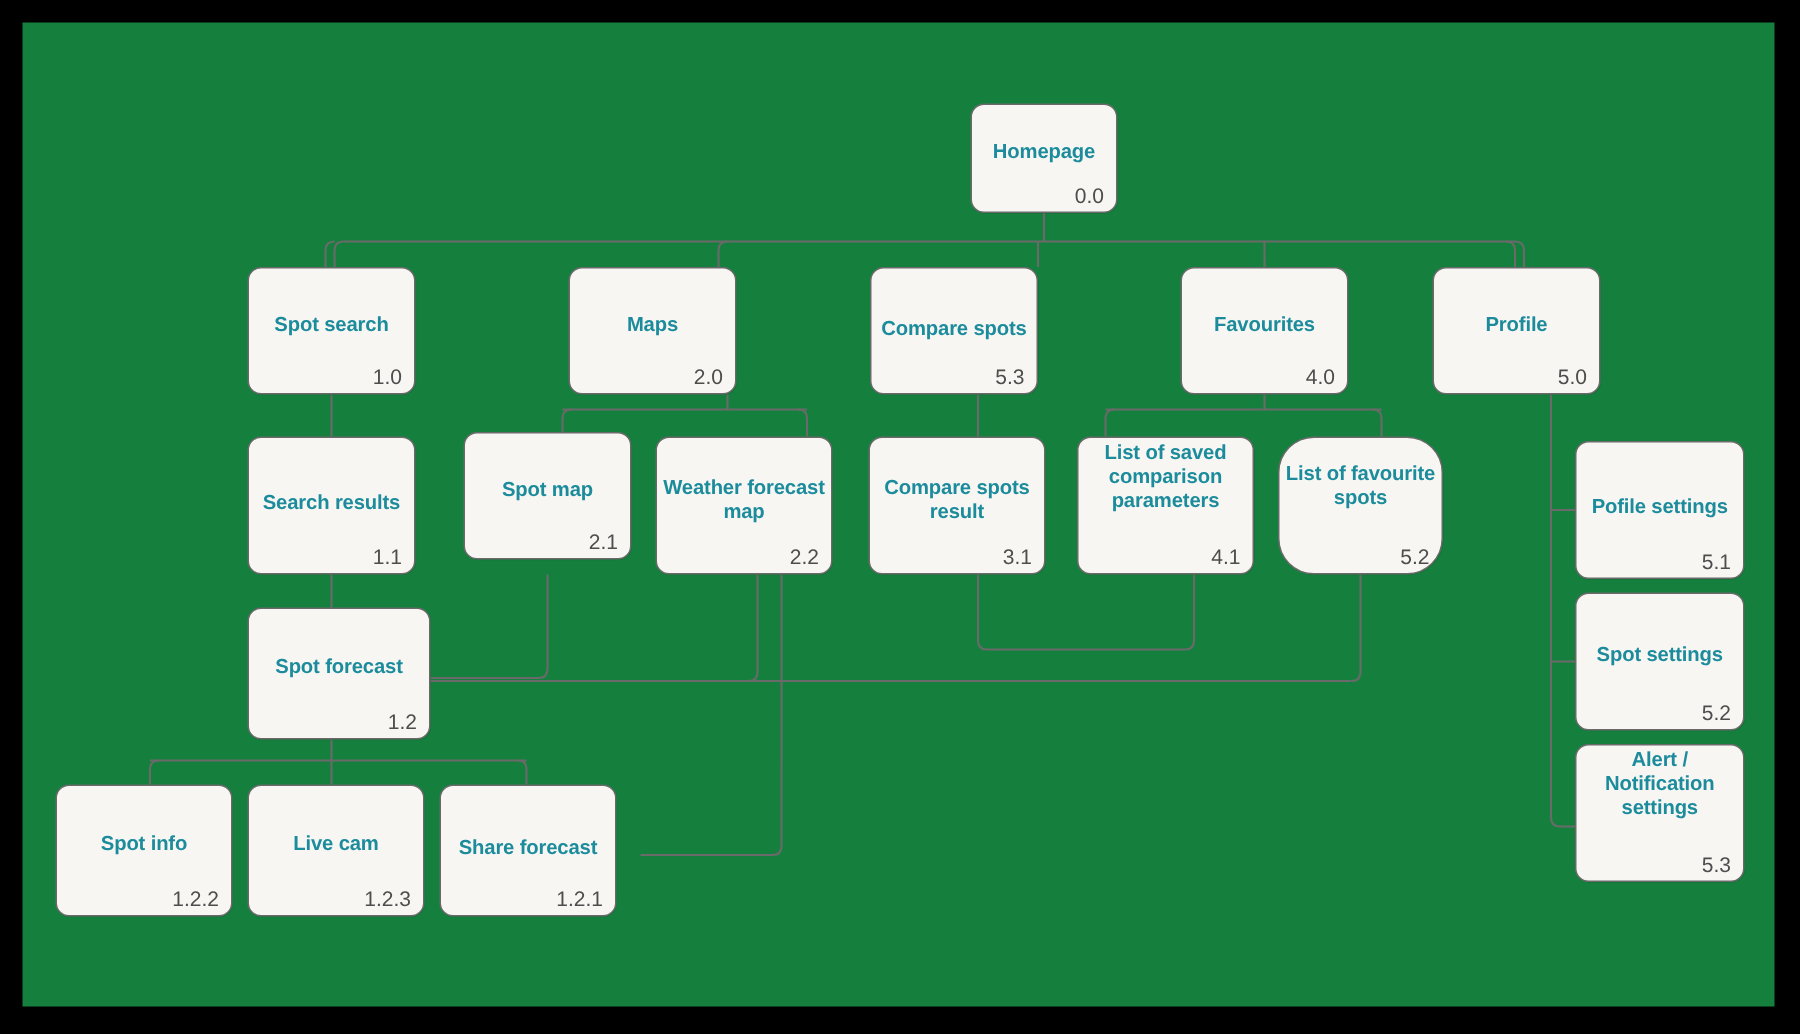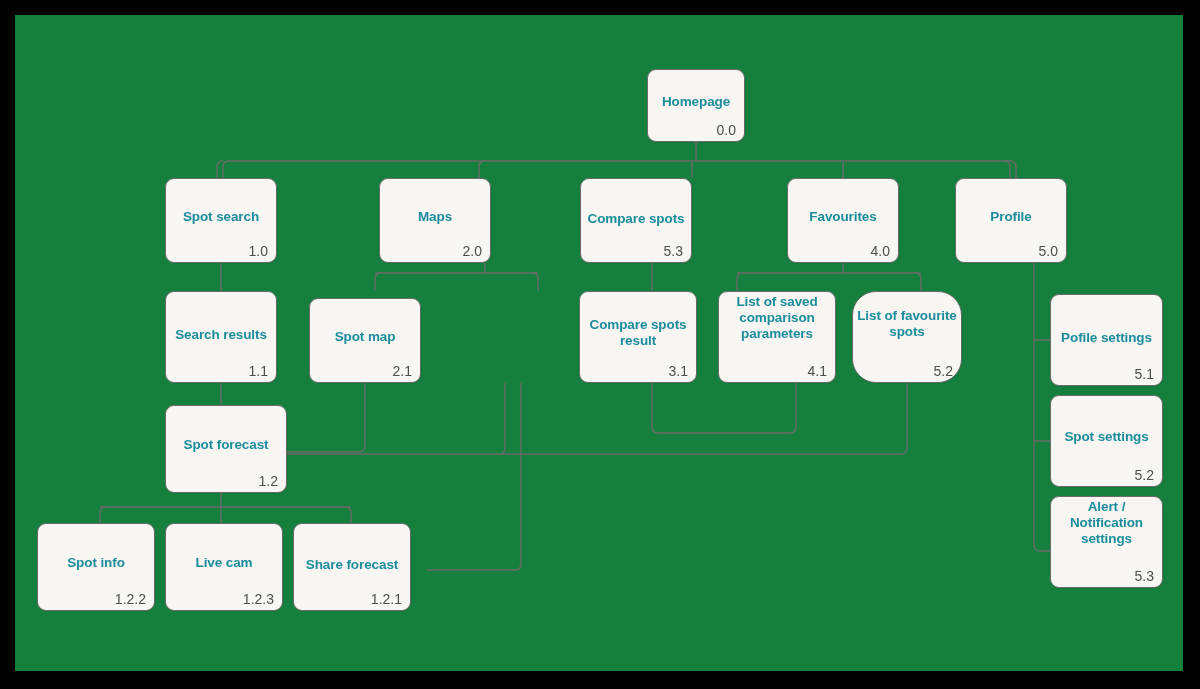--- a/index.html
+++ b/index.html
@@ -150,25 +150,29 @@
     <div class="node l1" style="left:940px;top:163px;width:112px;height:85px;">
       <div class="label">Profile</div>
       <div class="idnum">5.0</div>
     </div>
 
     <div class="node l2" style="left:150px;top:276px;width:112px;height:92px;">
       <div class="label">Search results</div>
       <div class="idnum">1.1</div>
     </div>
 
-    <div class="node l1" style="left:294px;top:283px;width:112px;height:85px;">
+    <div class="node l1" style="left:294px;top:273px;width:112px;height:85px;">
       <div class="label">Spot map</div>
       <div class="idnum">2.1</div>
     </div>
 
+    <div class="node l2" style="left:422px;top:276px;width:118px;height:92px;">
+      <div class="label">Weather forecast map</div>
+      <div class="idnum">2.2</div>
+    </div>
 
     <div class="node l2" style="left:564px;top:276px;width:118px;height:92px;">
       <div class="label">Compare spots result</div>
       <div class="idnum">3.1</div>
     </div>
 
     <div class="node l3 tall" style="left:703px;top:276px;width:118px;height:92px;">
       <div class="label">List of saved comparison parameters</div>
       <div class="idnum">4.1</div>
     </div>

